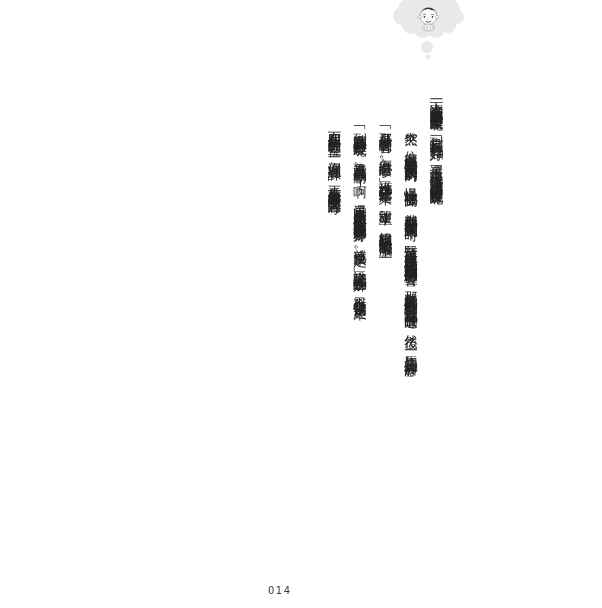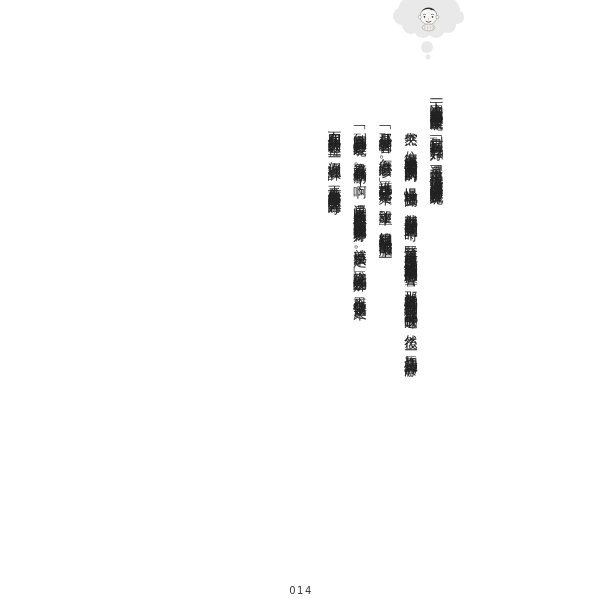--- a/index.html
+++ b/index.html
@@ -38,21 +38,21 @@
     margin: 0;
     padding: 0;
   }
   .text-block p.indent {
     text-indent: 30px;
   }
   .page-number {
     position: absolute;
     left: 268px; top: 585px;
     width: 66px;
-    text-align: center;
+    text-align: left;
     font-family: "DejaVu Sans", "Liberation Sans", sans-serif;
     font-size: 10px;
     letter-spacing: 1.5px;
     color: #3a3a3a;
   }
 </style>
 </head>
 <body>
 
 <div class="page">

